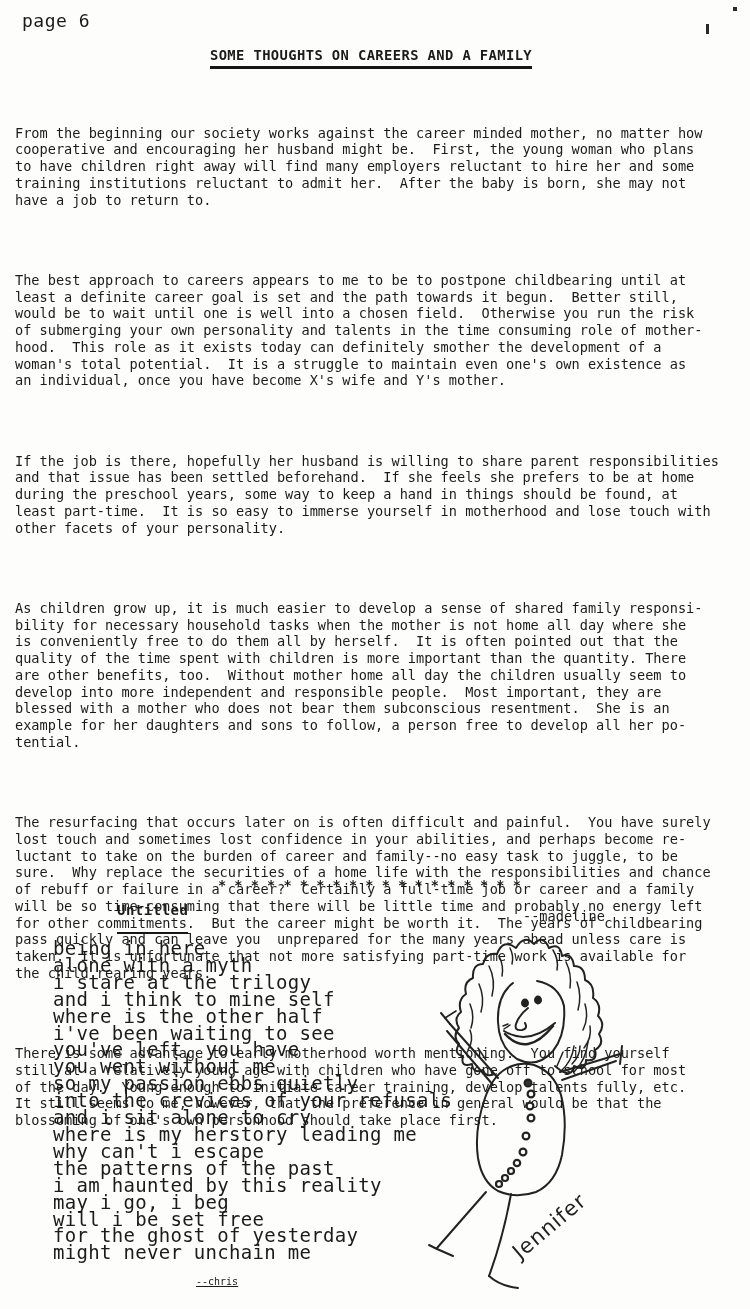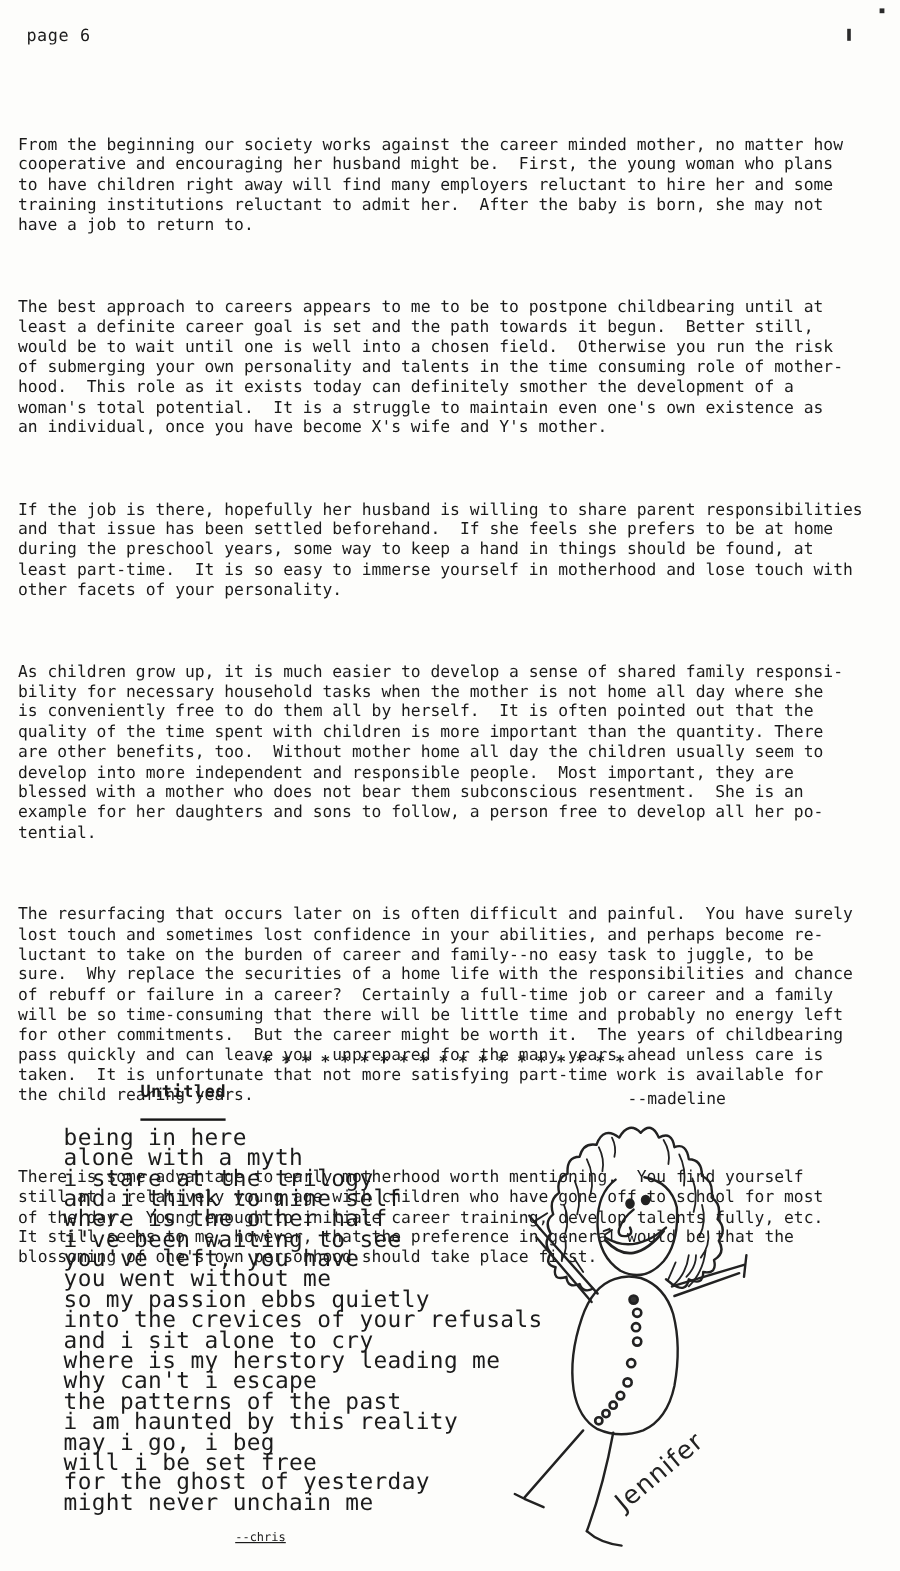--- a/index.html
+++ b/index.html
@@ -5,34 +5,34 @@
   html,body{margin:0;padding:0;}
   .page{
     position:relative;
     width:750px;height:1309px;
     background:#fdfdfb;
     overflow:hidden;
     font-family:"DejaVu Sans Mono", monospace;
     color:#1b1b1b;
   }
   .abs{position:absolute;}
-  .page-number{left:22px;top:10px;font-size:14px;letter-spacing:0.5px;margin-top:12px;}
+  .page-number{left:22px;top:10px;font-size:18px;letter-spacing:0.5px;}
   .title-row{left:0;top:45px;width:742px;text-align:center;}
   .title-row span{
     display:inline-block;
     font-size:13.8px;font-weight:bold;letter-spacing:0.4px;
     border-bottom:3px solid #161616;
     padding-bottom:3px;
   }
   .essay{
     left:15px;top:79px;width:732px;
     font-size:13.6px;line-height:16.75px;
     white-space:pre;
   }
-  .essay .para{margin:0 0 18px 0;}
+  .essay .para{margin:12px 0 18px 0;}
   .sig-madeline{left:523px;top:860px;font-size:13.6px;margin-top:48px;}
   .asterisk-row{left:218px;top:877px;font-size:13.6px;font-weight:bold;}
   .poem-title{
     left:117px;top:902px;
     font-size:14px;font-weight:bold;letter-spacing:0.5px;
     border-bottom:2px solid #161616;padding-bottom:14px;
   }
   .poem{
     left:53px;top:940px;
     font-size:19px;line-height:16.9px;
@@ -47,20 +47,23 @@
 </head>
 <body>
 
 <div class="page">
 
   <div class="abs page-number">page 6</div>
 
   <div class="abs artifact artifact-1"></div>
   <div class="abs artifact artifact-2"></div>
 
+  <div class="abs title-row">
+    <span>SOME THOUGHTS ON CAREERS AND A FAMILY</span>
+  </div>
 
   <div class="abs essay">
     <div class="para">From the beginning our society works against the career minded mother, no matter how
 cooperative and encouraging her husband might be.  First, the young woman who plans
 to have children right away will find many employers reluctant to hire her and some
 training institutions reluctant to admit her.  After the baby is born, she may not
 have a job to return to.</div>
     <div class="para">The best approach to careers appears to me to be to postpone childbearing until at
 least a definite career goal is set and the path towards it begun.  Better still,
 would be to wait until one is well into a chosen field.  Otherwise you run the risk

